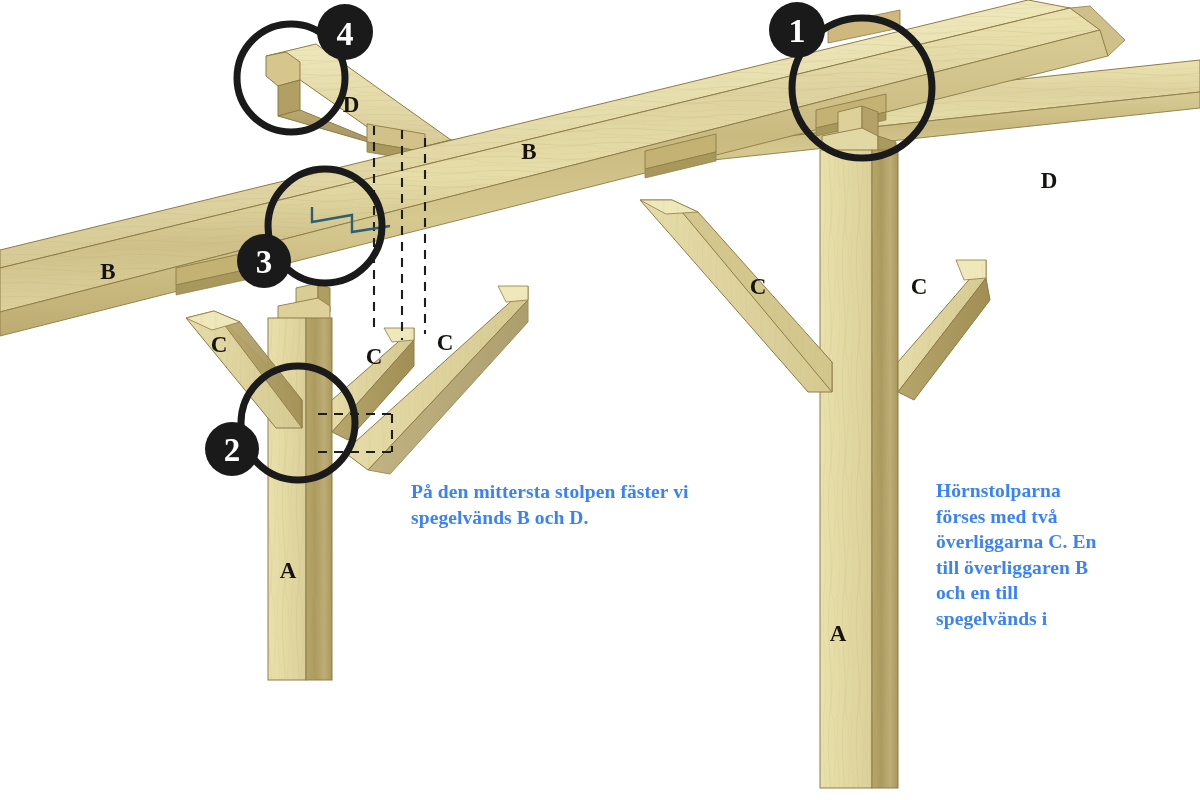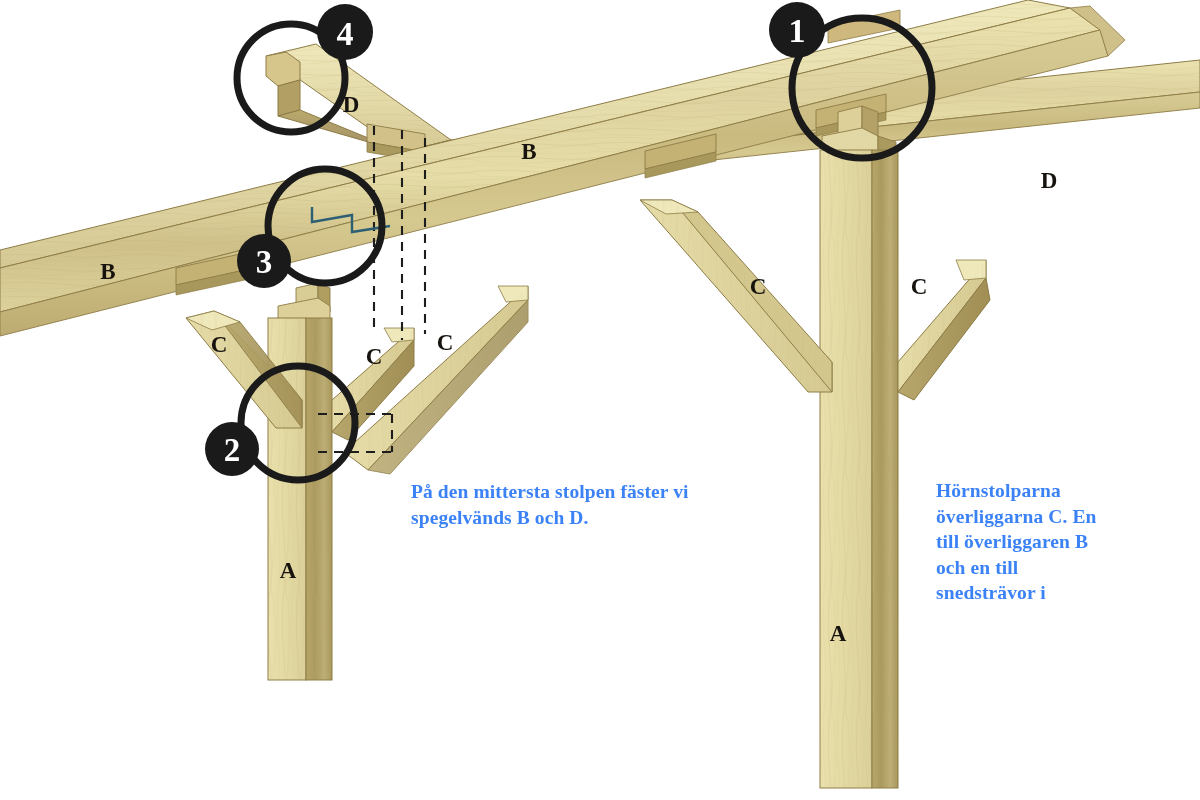--- a/index.html
+++ b/index.html
@@ -264,19 +264,20 @@
 
   </svg>
 
   <div class="caption" id="caption-center">
     <span>På den mittersta stolpen fäster vi</span>
     <span>spegelvänds B och D.</span>
   </div>
 
   <div class="caption" id="caption-right">
     <span>Hörnstolparna</span>
+    <span>förses med två</span>
     <span>överliggarna C. En</span>
     <span>till överliggaren B</span>
     <span>och en till</span>
-    <span>snedsträvor i</span>
+    <span>spegelvänds i</span>
   </div>
 
 </div>
 
 </body></html>

